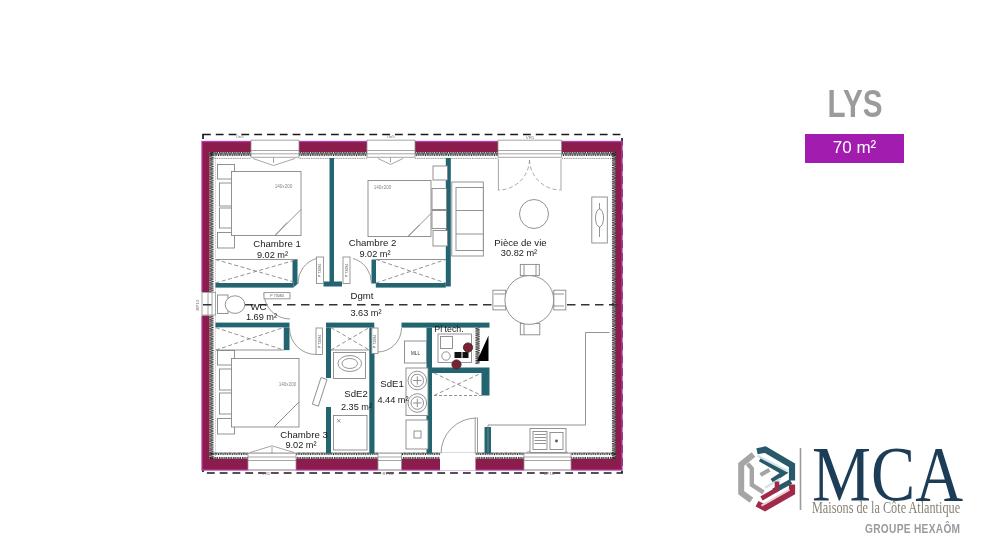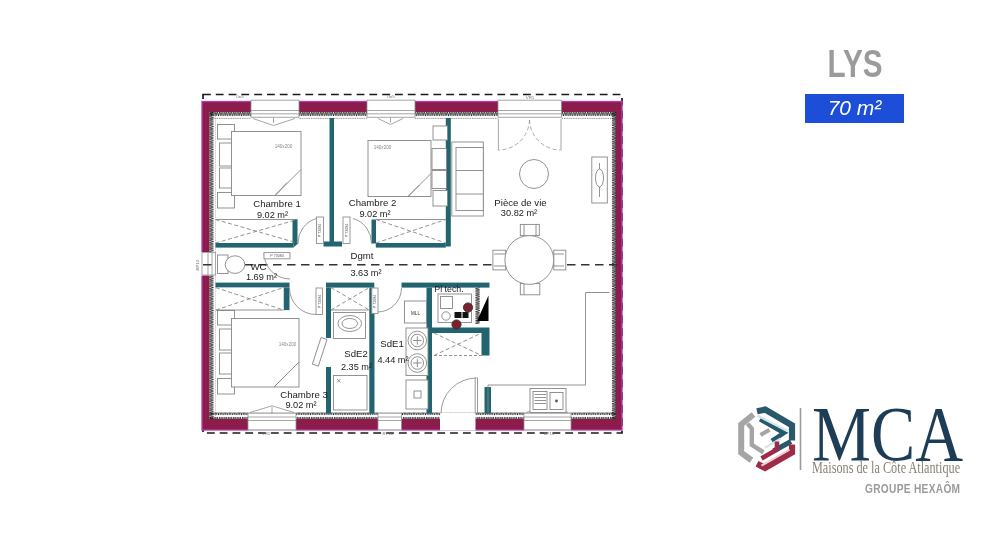--- a/index.html
+++ b/index.html
@@ -2,24 +2,24 @@
 <html><head>
 <meta charset="utf-8">
 <style>
   html,body{margin:0;padding:0;background:#fff;width:1000px;height:554px;overflow:hidden;}
   *{box-sizing:border-box;}
   body{font-family:"Liberation Sans", sans-serif;}
   .abs{position:absolute;}
 </style>
 </head>
 <body>
-<div style="position:relative;width:1000px;height:450px;background:#fff;">
+<div style="position:relative;width:1000px;height:450px;background:#fff;margin-top:40px;">
 
 <div class="abs" style="left:805px;top:42px;width:100px;text-align:center;color:#9b9b9b;font-weight:bold;font-size:39px;letter-spacing:0px;transform:scaleX(0.76);transform-origin:50% 50%;">LYS</div>
-<div class="abs" style="left:805px;top:94px;width:99px;height:29px;background:#1d4ed8;color:#fff;font-size:21px;text-align:center;line-height:28px;font-style:italic;">70 m²</div>
+<div class="abs" style="left:805px;top:94px;width:99px;height:29px;background:#a21caf;color:#fff;font-size:17px;text-align:center;line-height:28px;">70 m²</div>
 
 <svg class="abs" style="left:0;top:0;" width="1000" height="554" viewBox="0 0 1000 554">
   <g stroke-linecap="butt" fill="none" stroke-linejoin="miter">
 
     <path d="M753.5,414.5 L741.2,424.5 L741.2,452.8 L751.5,460.3" stroke="#a5a5a5" stroke-width="6"></path>
     <path d="M747.5,423.6 L751.8,428.5 L751.8,444.8 L763.5,452.3" stroke="#a5a5a5" stroke-width="4.4"></path>
     <path d="M760.5,435 L769.5,429.8" stroke="#a5a5a5" stroke-width="4.2"></path>
 
     <path d="M757,411.3 L765.2,409.6 L792,425.2 L792,440.5" stroke="#28596a" stroke-width="6.2"></path>
     <path d="M791,441.5 L773.5,451" stroke="#28596a" stroke-width="5.2"></path>

